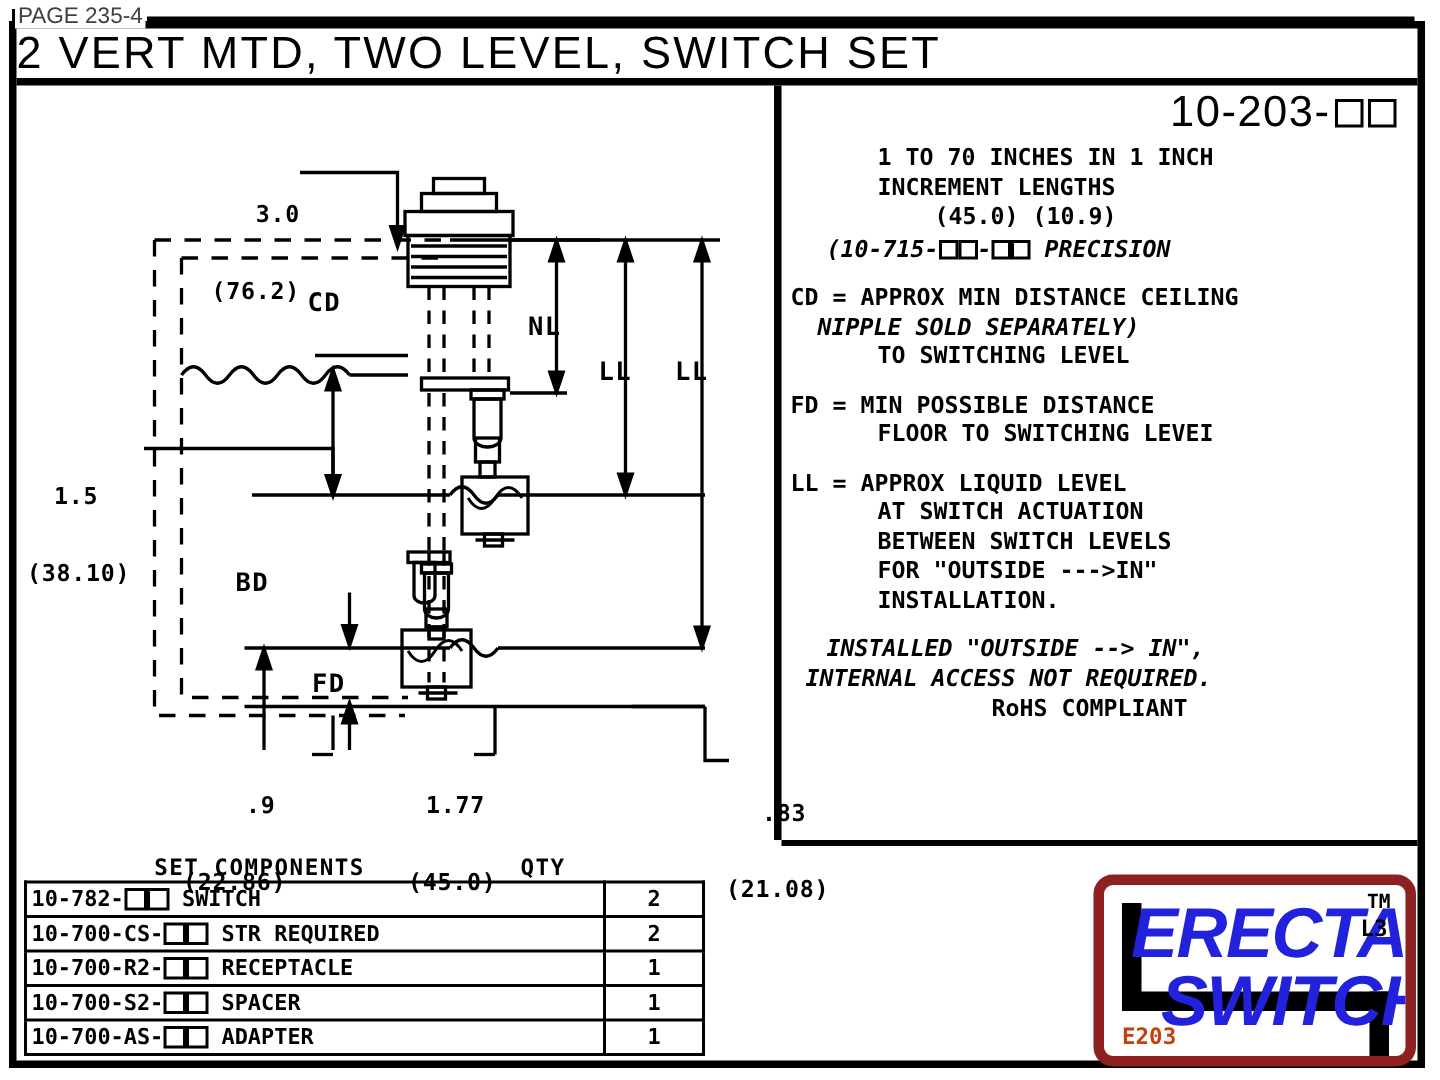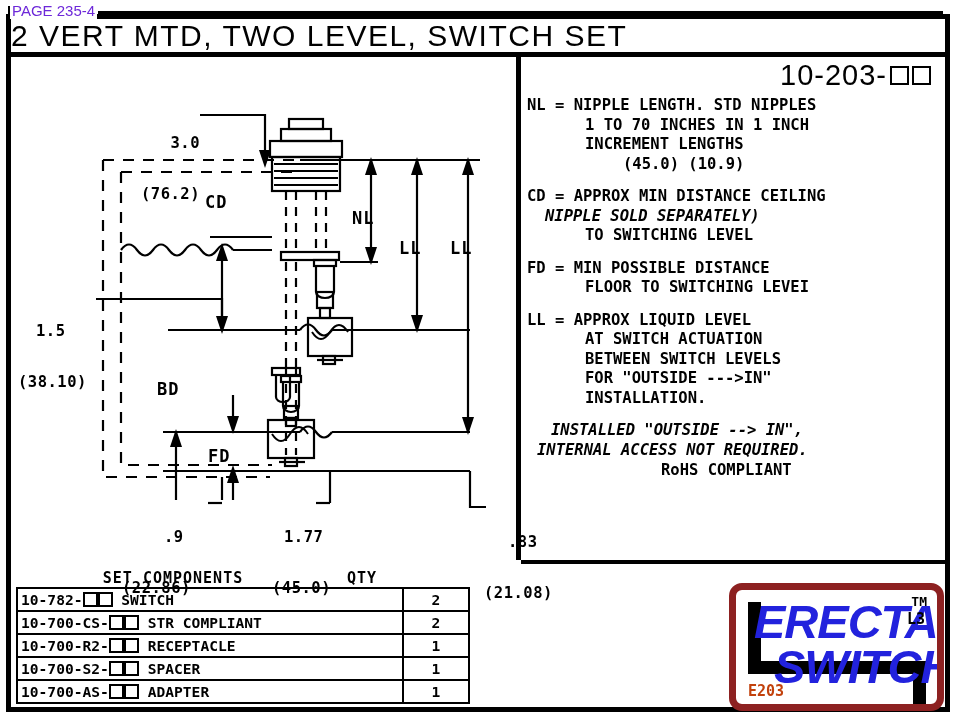--- a/index.html
+++ b/index.html
@@ -4,21 +4,21 @@
 <style>
   html,body{margin:0;padding:0;background:#ffffff;}
   body{width:960px;height:720px;overflow:hidden;font-family:"DejaVu Sans Mono",monospace;}
   #page{position:relative;width:960px;height:720px;background:#fff;}
 
   
   .frame-outer{position:absolute;left:6px;top:14px;width:944px;height:698px;border:5px solid #000;box-sizing:border-box;}
   .title-band{position:absolute;left:11px;top:19px;width:934px;height:38px;box-sizing:border-box;
               border-bottom:5px solid #000;display:flex;align-items:center;justify-content:flex-start;}
   .title-text{font-family:"Liberation Sans",sans-serif;font-size:30px;letter-spacing:1.5px;color:#000;white-space:nowrap;}
-  .page-tab{position:absolute;left:10px;top:2px;font-family:"Liberation Sans",sans-serif;font-size:15px;color:#6d28d9;background:#fff;padding:0 2px;z-index:6;}
+  .page-tab{position:absolute;left:10px;top:2px;font-family:"Liberation Sans",sans-serif;font-size:15px;color:#404040;background:#fff;padding:0 2px;z-index:6;}
   .page-tick{position:absolute;left:8px;top:6px;width:7px;height:12px;background:#000;z-index:5;}
   .page-rule{position:absolute;left:98px;top:11px;width:845px;height:5px;background:#000;z-index:5;}
 
   
   .pn-band{position:absolute;left:11px;top:57px;width:934px;height:40px;box-sizing:border-box;}
   .pn{position:absolute;right:14px;top:2px;font-family:"Liberation Sans",sans-serif;font-size:29px;letter-spacing:1px;display:flex;align-items:center;gap:3px;}
   .sqbox{display:inline-block;width:19px;height:19px;border:2px solid #000;box-sizing:border-box;}
   .sqbox.sm{width:15px;height:15px;border-width:2px;}
   .sqbox.xs{width:13px;height:13px;border-width:2px;}
 
@@ -229,26 +229,34 @@
   </div>
 
   <div class="lbl tag" style="left:205px;top:192px;">CD</div>
   <div class="lbl tag" style="left:157px;top:379px;">BD</div>
   <div class="lbl tag" style="left:208px;top:446px;">FD</div>
   <div class="lbl tag" style="left:352px;top:208px;">NL</div>
   <div class="lbl tag" style="left:399px;top:238px;">LL</div>
   <div class="lbl tag" style="left:450px;top:238px;">LL</div>
 
   <div class="notes">
-    <div class="nl-row">NL = NIPPLE LENGTH. STD NIPPLES</div>
     <div class="nl-row indent2">1 TO 70 INCHES IN 1 INCH</div>
     <div class="nl-row indent2">INCREMENT LENGTHS</div>
 
     <div class="nl-row indent3">(45.0) (10.9)</div>
 
+    <div class="boxline ital" style="padding-left:24px;margin-top:2px;">
+      <span>(10-715-</span>
+      <span class="sqbox xs"></span>
+      <span class="sqbox xs"></span>
+      <span>-</span>
+      <span class="sqbox xs"></span>
+      <span class="sqbox xs"></span>
+      <span> PRECISION</span>
+    </div>
     <div class="nl-row blk">CD = APPROX MIN DISTANCE CEILING</div>
 
     <div class="nl-row ital" style="padding-left:18px;">NIPPLE SOLD SEPARATELY)</div>
     <div class="nl-row indent2">TO SWITCHING LEVEL</div>
 
     <div class="nl-row blk">FD = MIN POSSIBLE DISTANCE</div>
     <div class="nl-row indent2">FLOOR TO SWITCHING LEVEI</div>
 
     <div class="nl-row blk">LL = APPROX LIQUID LEVEL</div>
     <div class="nl-row indent2">AT SWITCH ACTUATION</div>
@@ -279,21 +287,21 @@
           </div>
             </td>
           <td class="qty">2</td>
         </tr>
         <tr>
           <td>
               <div class="cellflex">
             <span>10-700-CS-</span>
             <span class="sqbox sm"></span>
             <span class="sqbox sm"></span>
-            <span> STR COMPLIANT</span>
+            <span> STR REQUIRED</span>
           </div>
             </td>
           <td class="qty">2</td>
         </tr>
         <tr>
           <td>
               <div class="cellflex">
             <span>10-700-R2-</span>
             <span class="sqbox sm"></span>
             <span class="sqbox sm"></span>

